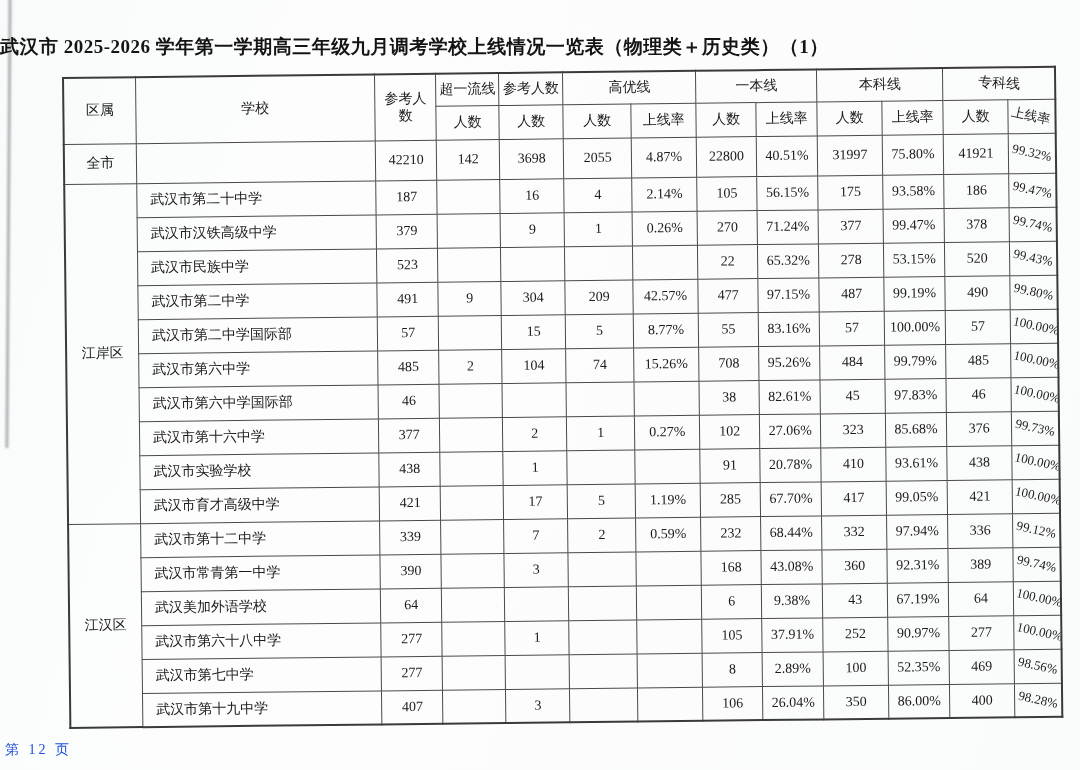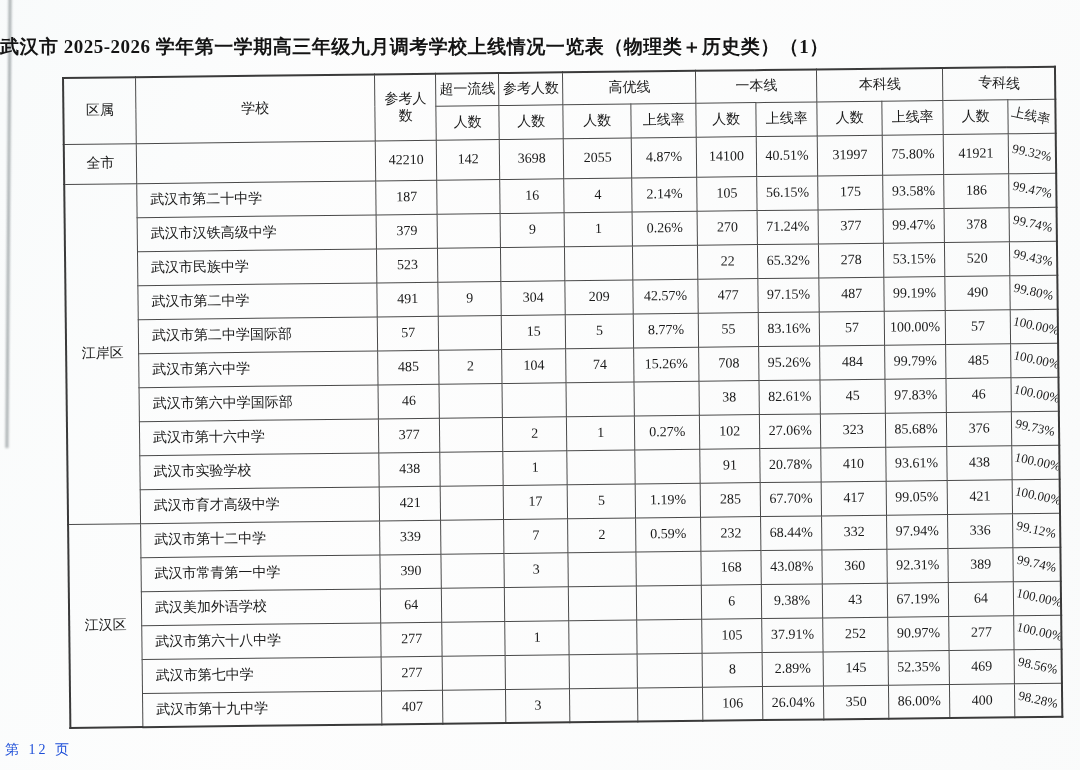--- a/index.html
+++ b/index.html
@@ -102,21 +102,21 @@
     </thead>
     <tbody id="tbody">
         <tr class="citywide-row">
           <td>全市</td>
           <td class="school-cell"></td>
           <td>42210</td>
           <td>142</td>
           <td>3698</td>
           <td>2055</td>
           <td>4.87%</td>
-          <td>14100</td>
+          <td>22800</td>
           <td>40.51%</td>
           <td>31997</td>
           <td>75.80%</td>
           <td>41921</td>
           <td><span class="tilt">99.32%</span></td>
         </tr>
         <tr class="body-row group-start">
           <td rowspan="10">江岸区</td>
           <td class="school-cell">武汉市第二十中学</td>
           <td>187</td>
@@ -316,21 +316,21 @@
         </tr>
         <tr class="body-row">
           <td class="school-cell">武汉市第七中学</td>
           <td>277</td>
           <td></td>
           <td></td>
           <td></td>
           <td></td>
           <td>8</td>
           <td>2.89%</td>
-          <td>145</td>
+          <td>100</td>
           <td>52.35%</td>
           <td>469</td>
           <td><span class="tilt">98.56%</span></td>
         </tr>
         <tr class="body-row">
           <td class="school-cell">武汉市第十九中学</td>
           <td>407</td>
           <td></td>
           <td>3</td>
           <td></td>

